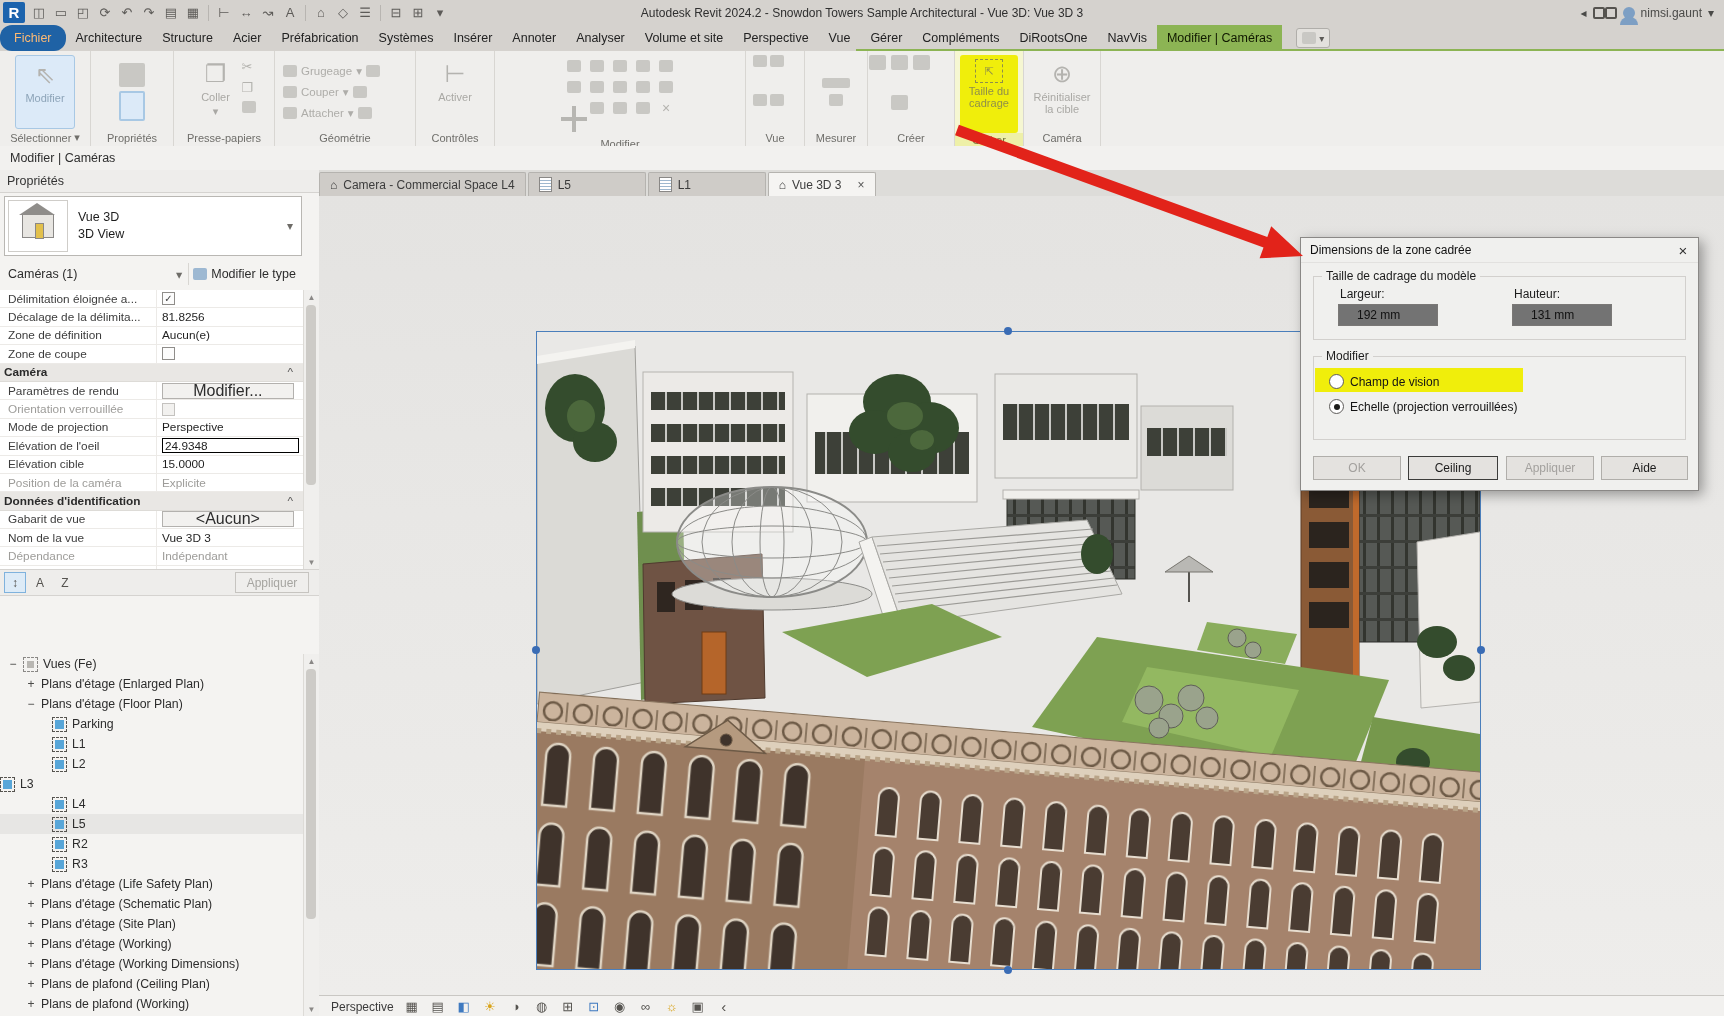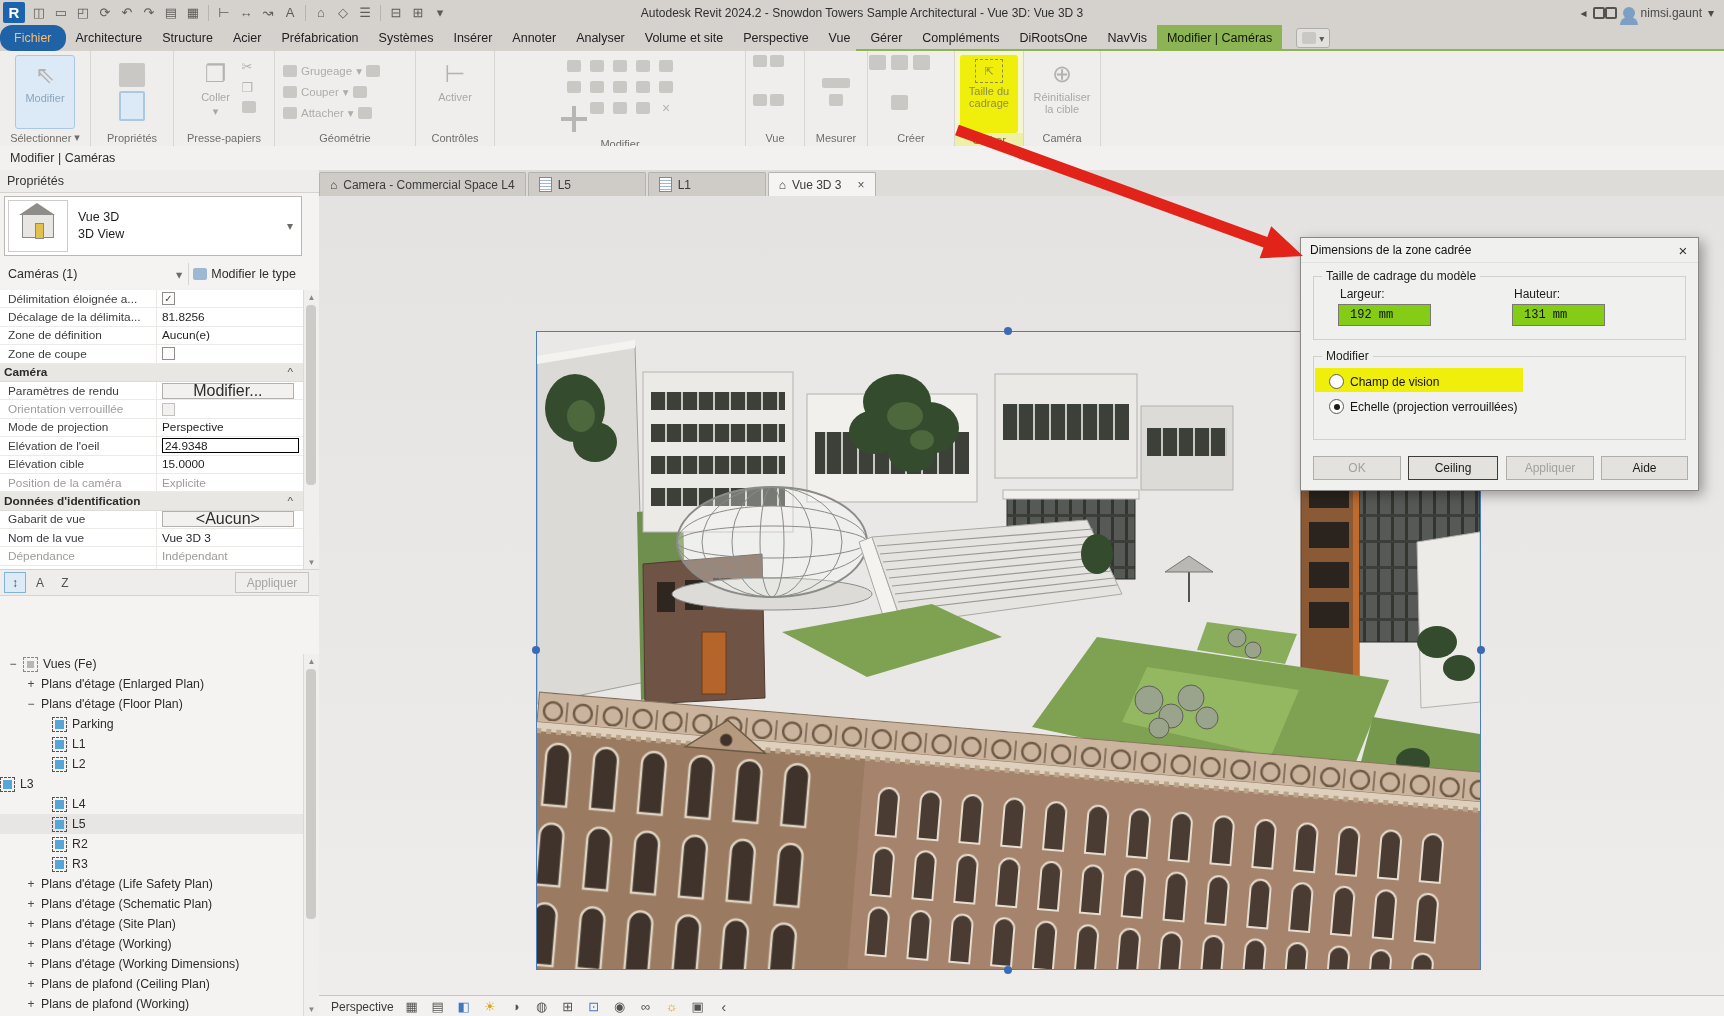--- a/index.html
+++ b/index.html
@@ -111,22 +111,22 @@
   .sicon{font-size:13px;color:#55534f;width:16px;text-align:center;}
   .sicon.blue{color:#3f7ac0;} .sicon.gold{color:#d9a41b;}
   
   .dialog{left:1300px;top:237px;width:397px;height:252px;background:#f0f0ee;border:1px solid #8a8886;
           box-shadow:4px 4px 12px rgba(0,0,0,.35);z-index:60;font-size:12px;}
   .dtitle{height:24px;display:flex;align-items:center;padding-left:9px;color:#111;background:#f0f0ee;border-bottom:1px solid #e2e1df;}
   .dclose{margin-left:auto;width:30px;height:23px;display:flex;align-items:center;justify-content:center;color:#333;font-size:15px;}
   .groupbox{position:absolute;border:1px solid #d2d0cd;}
   .legend{position:absolute;top:-8px;left:8px;background:#f0f0ee;padding:0 4px;color:#1c1c1c;}
   .dlabel{position:absolute;color:#1c1c1c;}
-  .dinput{position:absolute;height:18px;width:78px;border:1px solid #7a7876;background:#84cc16;font-size:12px;
-          padding-left:11px;font-family:Liberation Mono, monospace;color:#111;}
+  .dinput{position:absolute;height:18px;width:78px;border:1px solid #7a7876;background:#737373;font-size:12px;
+          padding-left:18px;font-family:Liberation Sans, sans-serif;color:#111;}
   .radio{position:absolute;display:flex;align-items:center;gap:6px;color:#141414;}
   .rdot{width:13px;height:13px;border:1px solid #5e5c5a;border-radius:50%;background:#fff;display:flex;align-items:center;justify-content:center;}
   .rdot i{width:6px;height:6px;border-radius:50%;background:#1d1d1b;display:block;}
   .yhl{position:absolute;left:14px;top:130px;width:208px;height:24px;background:#f0ee0b;}
   .dbtn{position:absolute;top:218px;height:22px;border:1px solid #b0aeaa;background:#e4e2df;display:flex;
         align-items:center;justify-content:center;color:#1b1b1b;}
   .dbtn.dis{color:#a3a19e;}
   .dbtn.def{border:1px solid #3c3c3a;}
   
   .arrowsvg{left:940px;top:108px;width:390px;height:175px;z-index:70;pointer-events:none;}

